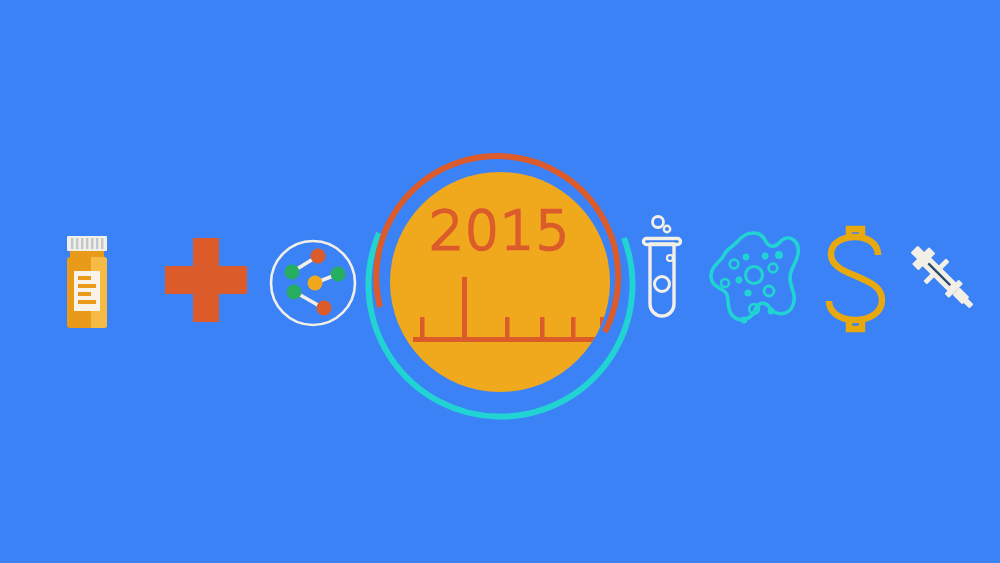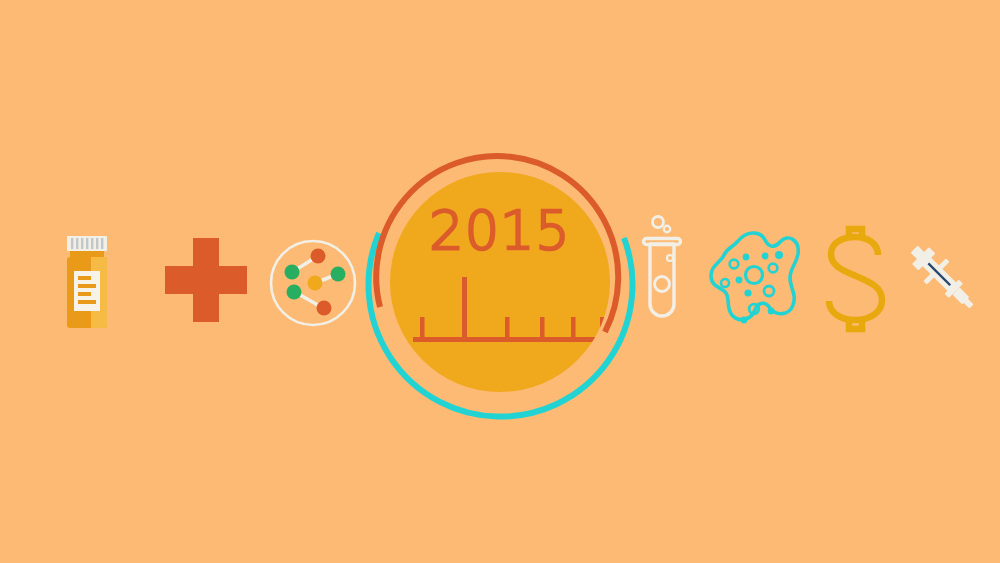--- a/index.html
+++ b/index.html
@@ -32,21 +32,21 @@
   svg { display: block; overflow: visible; }
   .yr-text {
     font-family: "DejaVu Sans", sans-serif;
     font-weight: 300;
     letter-spacing: 1px;
   }
 </style>
 </head>
 <body style="background: rgb(27, 64, 102);">
 
-<div id="stage" style="background: #fdba74;">
+<div id="stage" style="background: #3b82f6;">
 
   <div class="icon-row">
 
     <div class="icon-slot" style="left:60px; top:236px;">
       <svg width="54" height="92" viewBox="0 0 54 92" aria-hidden="true">
         <rect x="7" y="0" width="40" height="15" rx="1" fill="#f2efe6"></rect>
         <g fill="#1b4066" opacity="0.22">
           <rect x="11" y="2" width="2.4" height="11"></rect>
           <rect x="16" y="2" width="2.4" height="11"></rect>
           <rect x="21" y="2" width="2.4" height="11"></rect>

